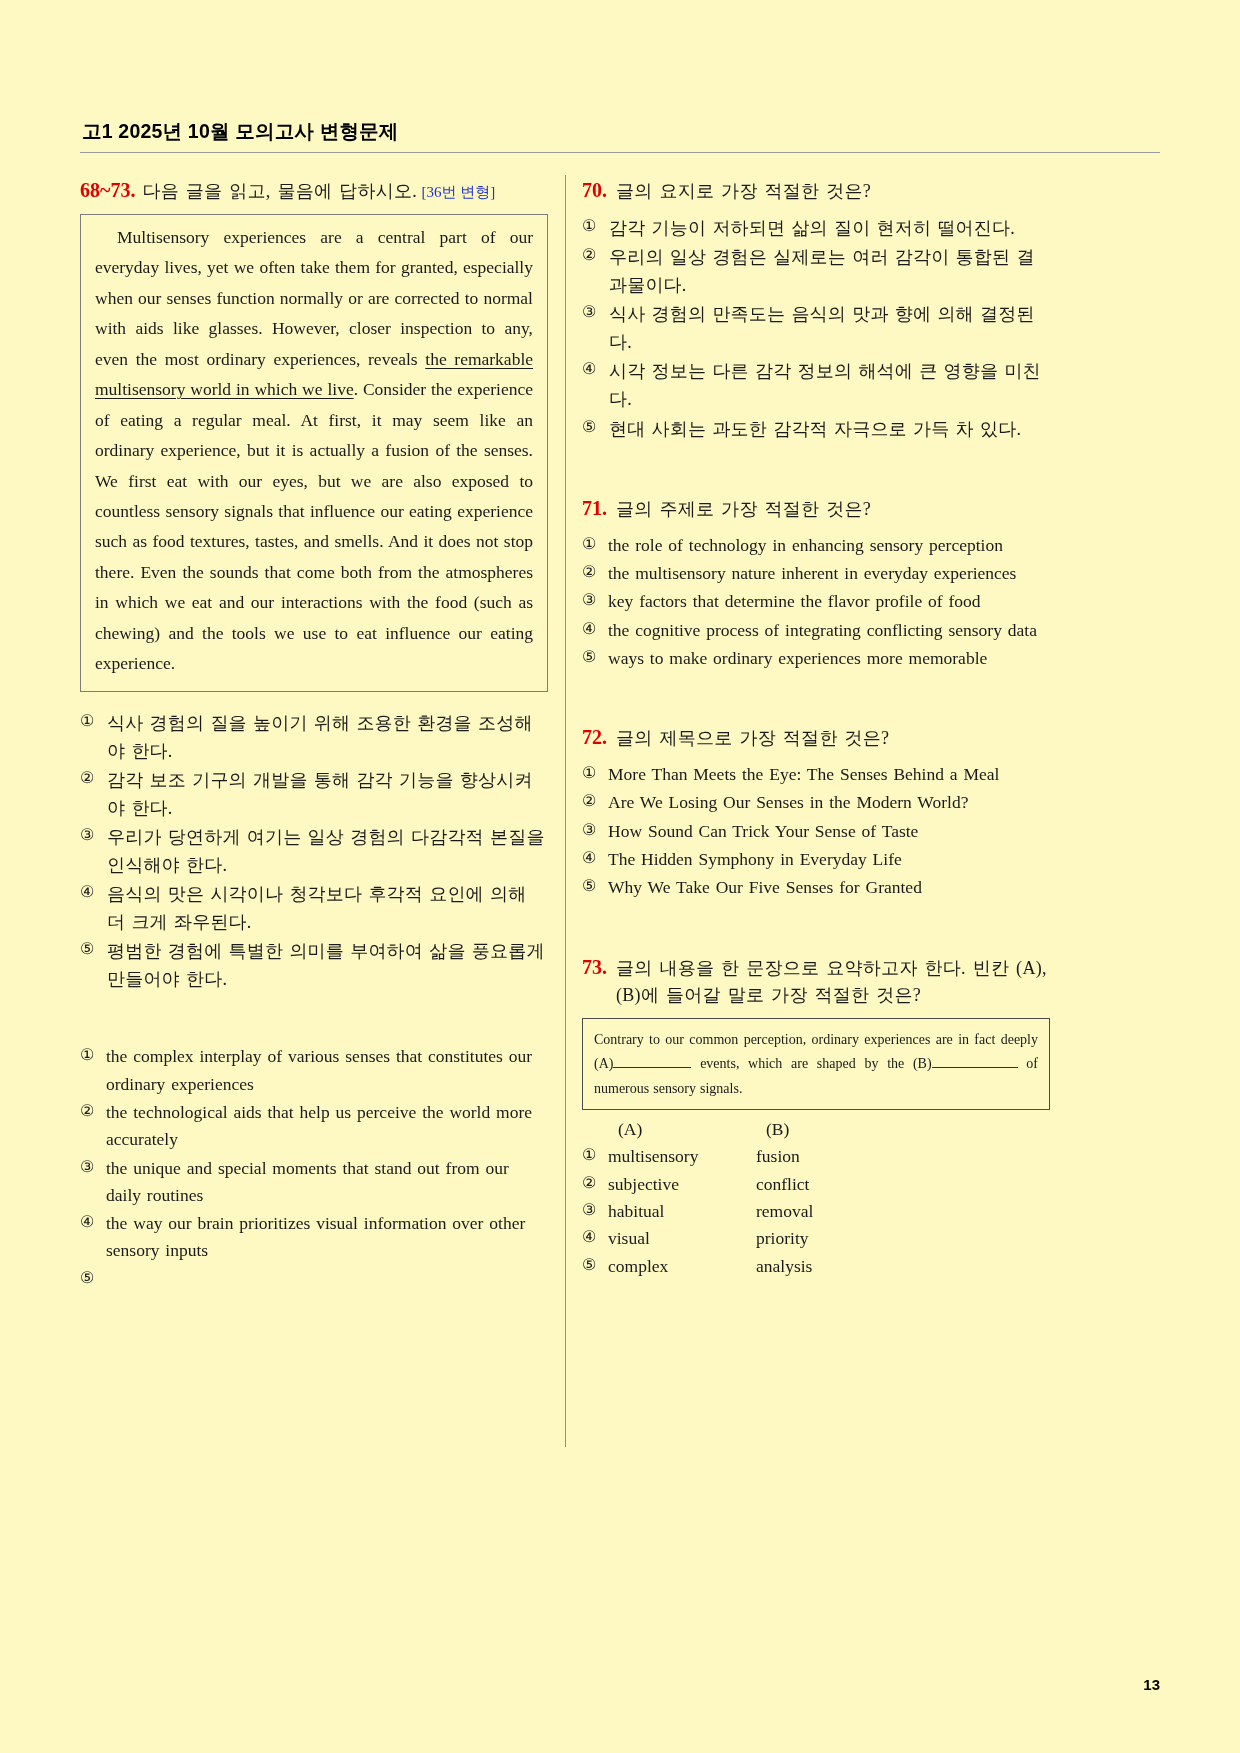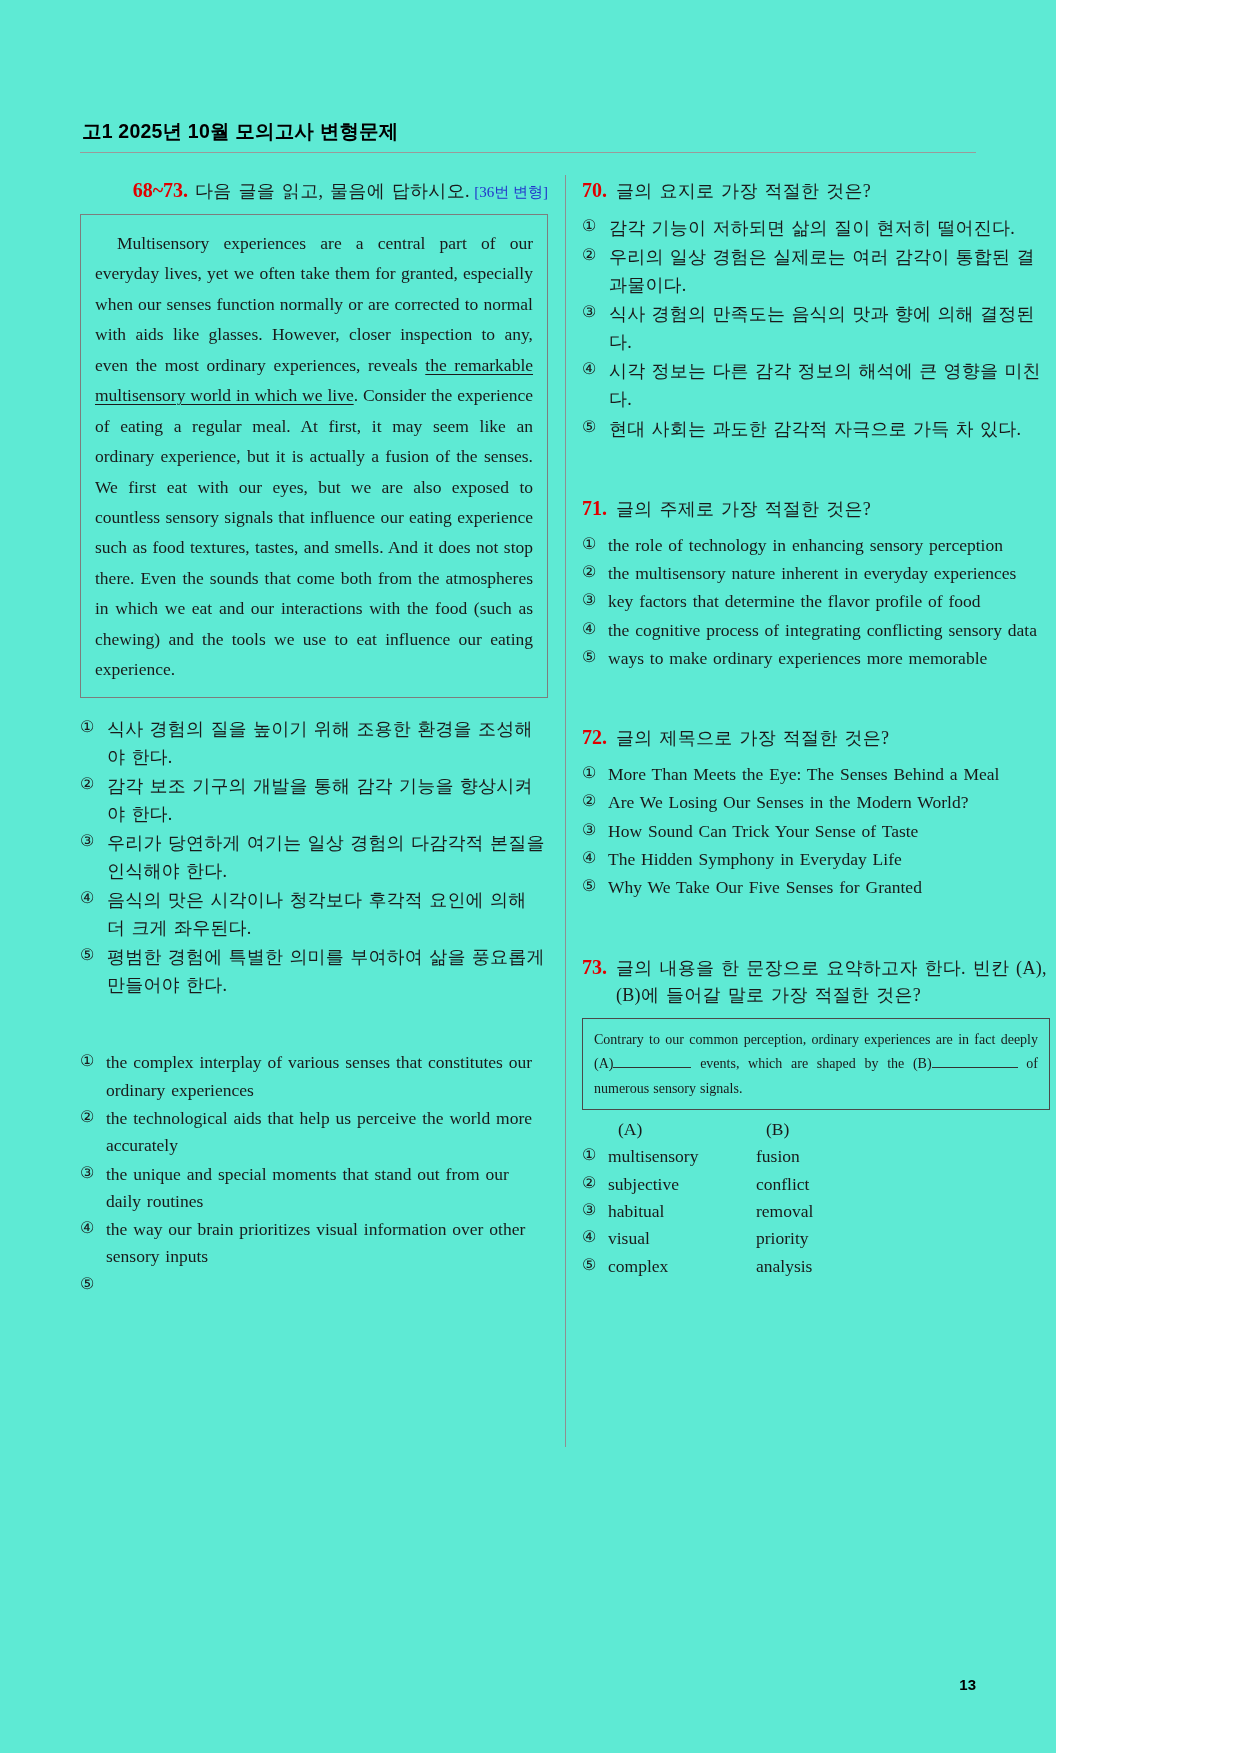--- a/index.html
+++ b/index.html
@@ -6,25 +6,25 @@
     margin: 0;
     padding: 0;
     background: #ffffff;
   }
   body {
     font-family: "Liberation Serif", "DejaVu Serif", serif;
     color: #1a1a1a;
   }
   .page {
     position: relative;
-    width: 1056px;
+    width: 1240px;
     height: 1753px;
     box-sizing: border-box;
     padding: 118px 80px 40px 80px;
-    background: #5eead4;
+    background: #fef9c3;
     overflow: hidden;
   }
 
   
   .doc-header {
     font-family: "Liberation Sans", "DejaVu Sans", sans-serif;
     font-weight: bold;
     font-size: 19.5px;
     letter-spacing: 0.2px;
     color: #000000;
@@ -74,30 +74,30 @@
     font-size: 20px;
     margin-left: -34px;
     margin-right: 7px;
     display: inline-block;
     min-width: 27px;
   }
   .qhead .ko { letter-spacing: 0.3px; word-spacing: 2px; }
   .qhead .tagref { color: #2233cc; font-size: 15px; }
   .qhead u { text-decoration: underline; text-underline-offset: 2px; }
 
-  .intro-head { padding-left: 0; text-align: right; }
+  .intro-head { padding-left: 0; }
   .intro-head .qnum {
     margin-left: 0;
     min-width: 0;
   }
 
   
   .passage-box {
     border: 1px solid #7d7d7d;
-    padding: 13px 14px 12px 14px;
+    padding: 7px 14px 12px 14px;
     margin-bottom: 17px;
   }
   .passage-box p {
     margin: 0;
     font-size: 17.5px;
     line-height: 1.74;
     text-align: justify;
     text-indent: 22px;
     word-spacing: 0.5px;
   }

